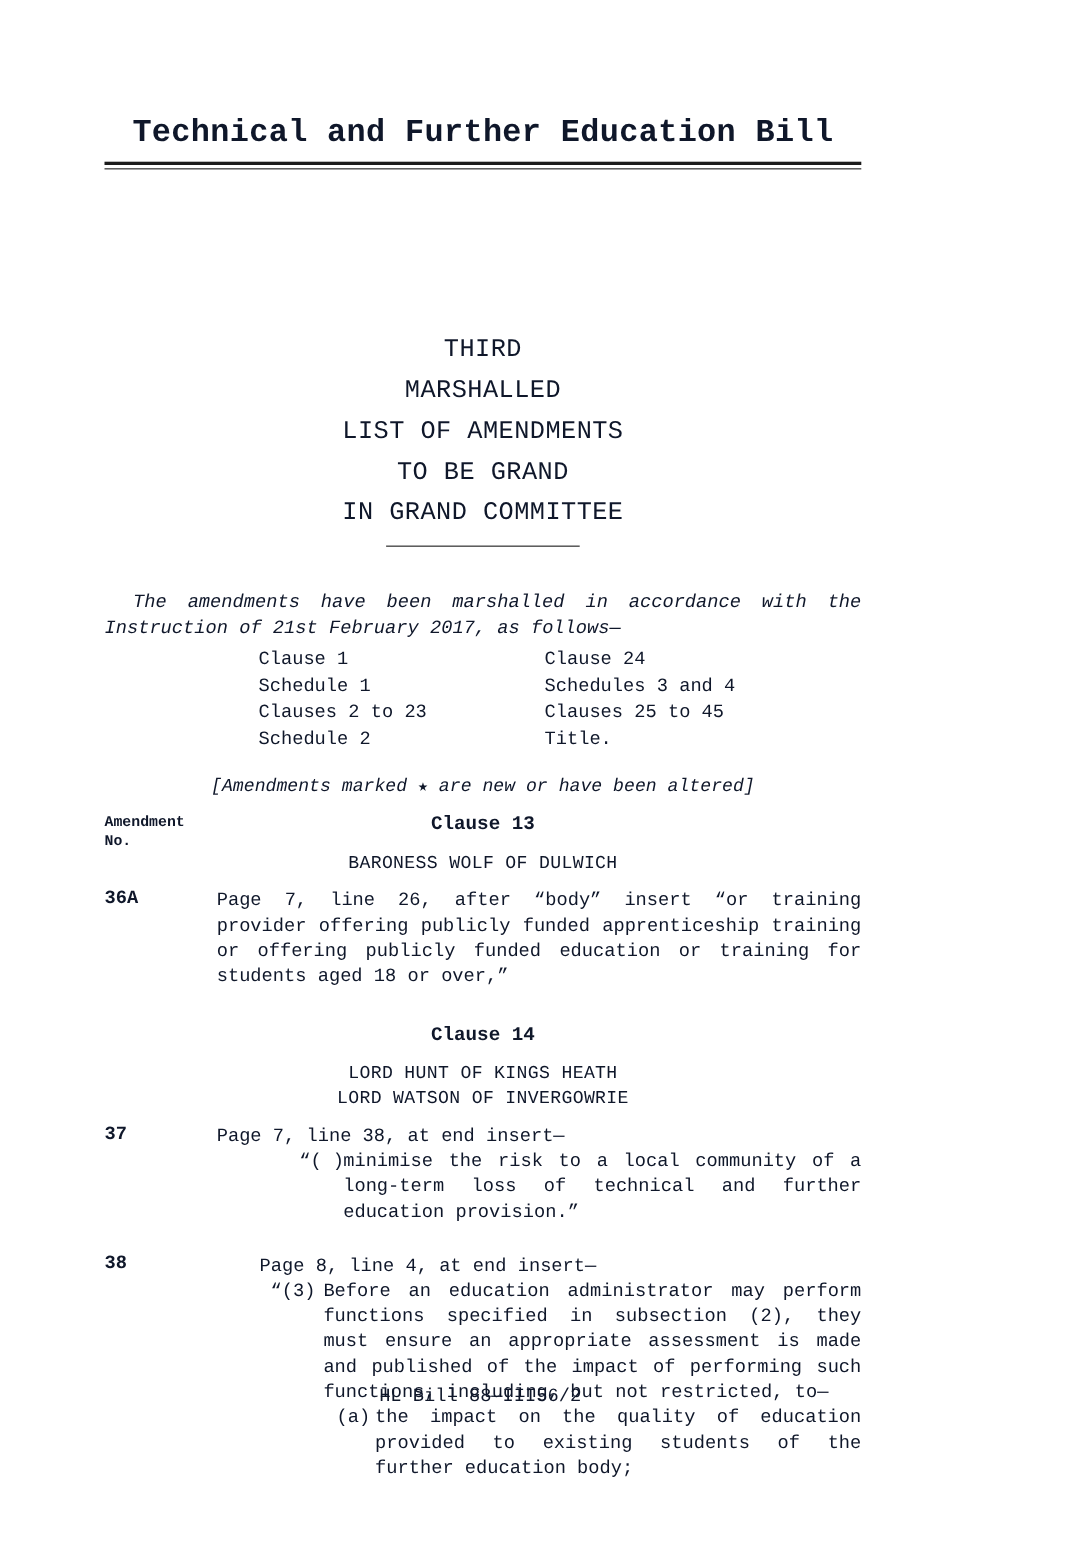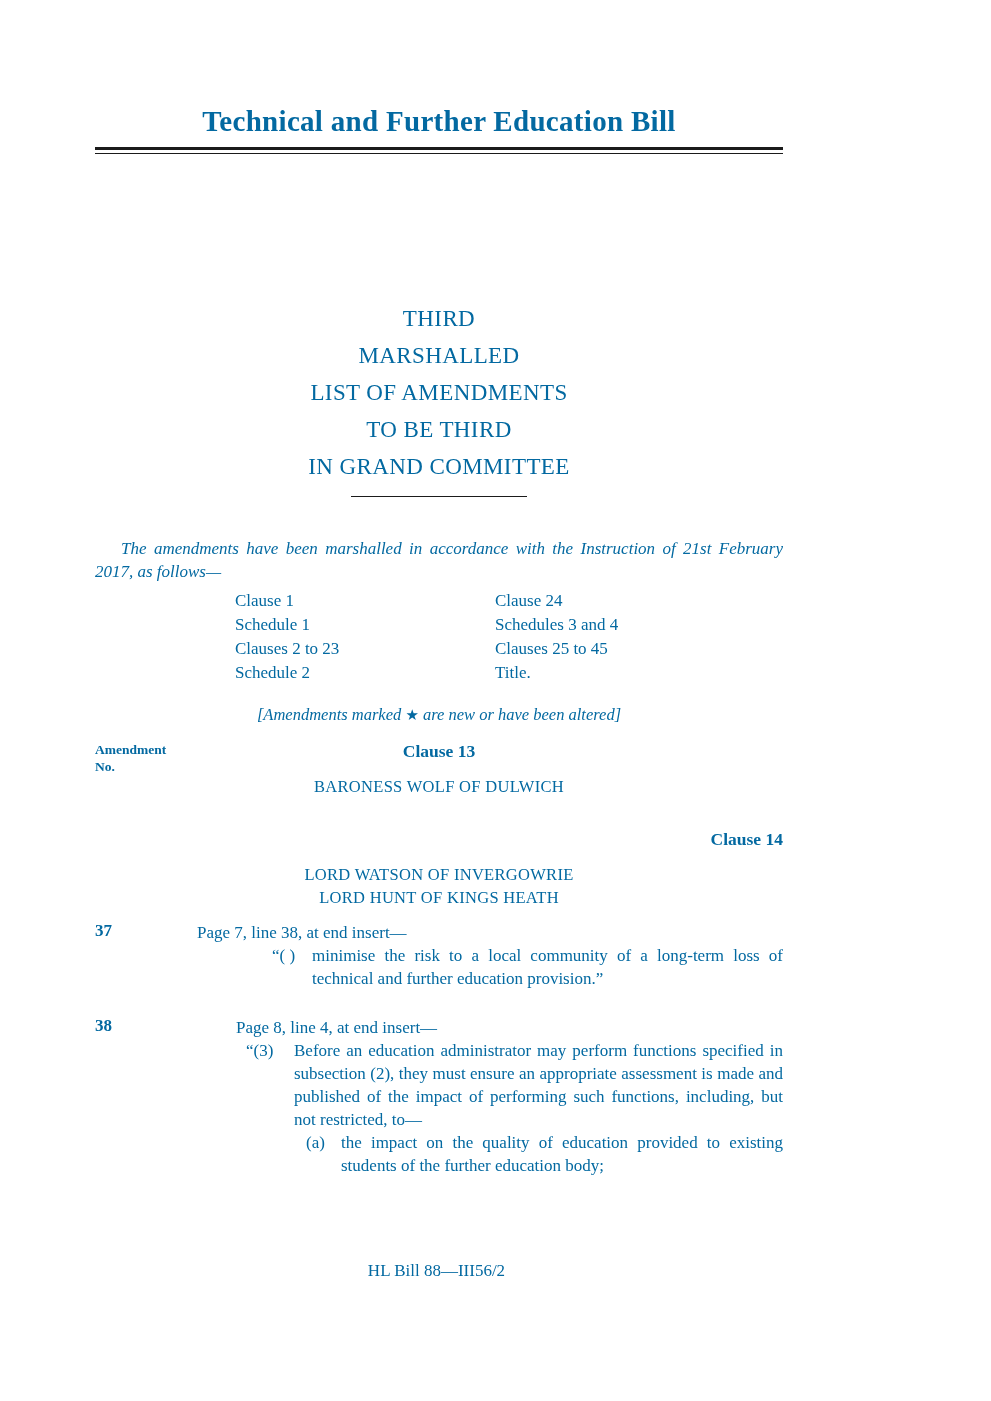--- a/index.html
+++ b/index.html
@@ -5,22 +5,22 @@
   html, body {
     margin: 0;
     padding: 0;
     background: #ffffff;
   }
   .sheet {
     position: relative;
     width: 878px;
     height: 1401px;
     background: #ffffff;
-    color: #0369a1;
-    font-family: Liberation Serif, serif;
+    color: #0f172a;
+    font-family: Liberation Mono, monospace;
     font-size: 17px;
     overflow: hidden;
   }
   .content {
     padding: 0 95px;
   }
   
   .title-wrap {
     padding-top: 104px;
   }
@@ -81,21 +81,21 @@
   .star-note .star {
     font-style: normal;
     font-size: 15px;
   }
   
   .clause-block {
     position: relative;
     margin-top: 16px;
     text-align: center;
   }
-  .clause-block.later { margin-top: 31px; text-align: right; }
+  .clause-block.later { margin-top: 31px; }
   .margin-label {
     position: absolute;
     left: 0;
     top: 0;
     text-align: left;
     font-weight: bold;
     font-size: 13.5px;
     line-height: 17px;
   }
   h2.clause-heading {
@@ -170,21 +170,21 @@
 
     <div class="title-wrap">
       <h1 class="doc-title">Technical and Further Education Bill</h1>
       <div class="double-rule"></div>
     </div>
 
     <div class="heading-block">
       <div class="heading-line">THIRD</div>
       <div class="heading-line">MARSHALLED</div>
       <div class="heading-line">LIST OF AMENDMENTS</div>
-      <div class="heading-line">TO BE THIRD</div>
+      <div class="heading-line">TO BE GRAND</div>
       <div class="heading-line">IN GRAND COMMITTEE</div>
     </div>
 
     <hr class="short-rule">
 
     <p class="marshal-note">The amendments have been marshalled in accordance with the Instruction of 21st February 2017, as follows—</p>
 
     <div class="order-list">
       <div class="order-col-left">
         <div class="order-item">Clause 1</div>
@@ -206,27 +206,33 @@
       <div class="margin-label">
         <div>Amendment</div>
         <div>No.</div>
       </div>
       <h2 class="clause-heading">Clause 13</h2>
     </div>
     <div class="sponsor-block">
       <div class="sponsor-line">BARONESS WOLF OF DULWICH</div>
     </div>
 
+    <div class="amendment">
+      <div class="num">36A</div>
+      <div class="body">
+        <p class="amd-text">Page 7, line 26, after “body” insert “or training provider offering publicly funded apprenticeship training or offering publicly funded education or training for students aged 18 or over,”</p>
+      </div>
+    </div>
 
     <div class="clause-block later">
       <h2 class="clause-heading">Clause 14</h2>
     </div>
     <div class="sponsor-block">
+      <div class="sponsor-line">LORD HUNT OF KINGS HEATH</div>
       <div class="sponsor-line">LORD WATSON OF INVERGOWRIE</div>
-      <div class="sponsor-line">LORD HUNT OF KINGS HEATH</div>
     </div>
 
     <div class="amendment">
       <div class="num">37</div>
       <div class="body">
         <p class="amd-lead">Page 7, line 38, at end insert—</p>
         <div class="sub sub-paren">
           <span class="marker">“( )</span>
           <div class="subtext">minimise the risk to a local community of a long-term loss of technical and further education provision.”</div>
         </div>

